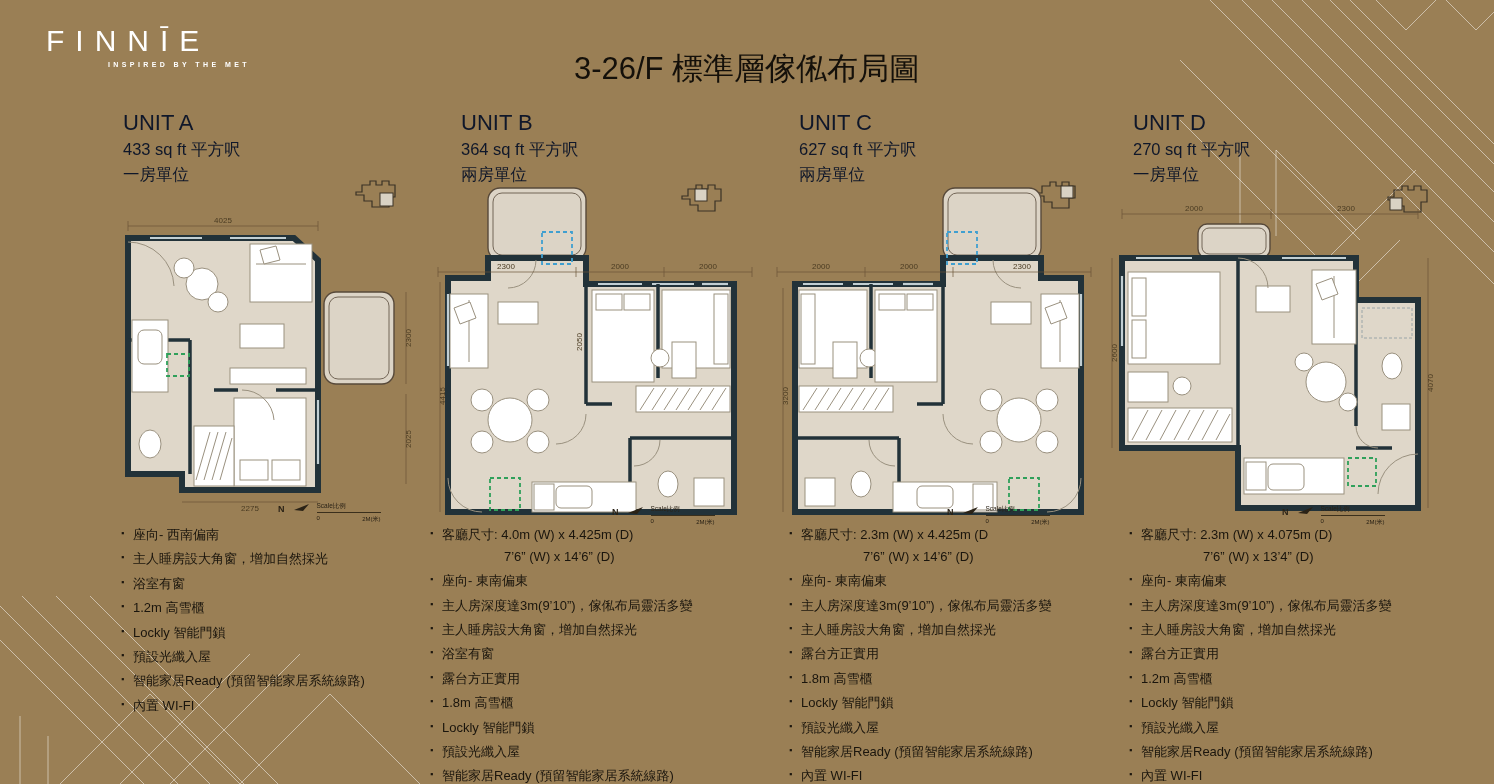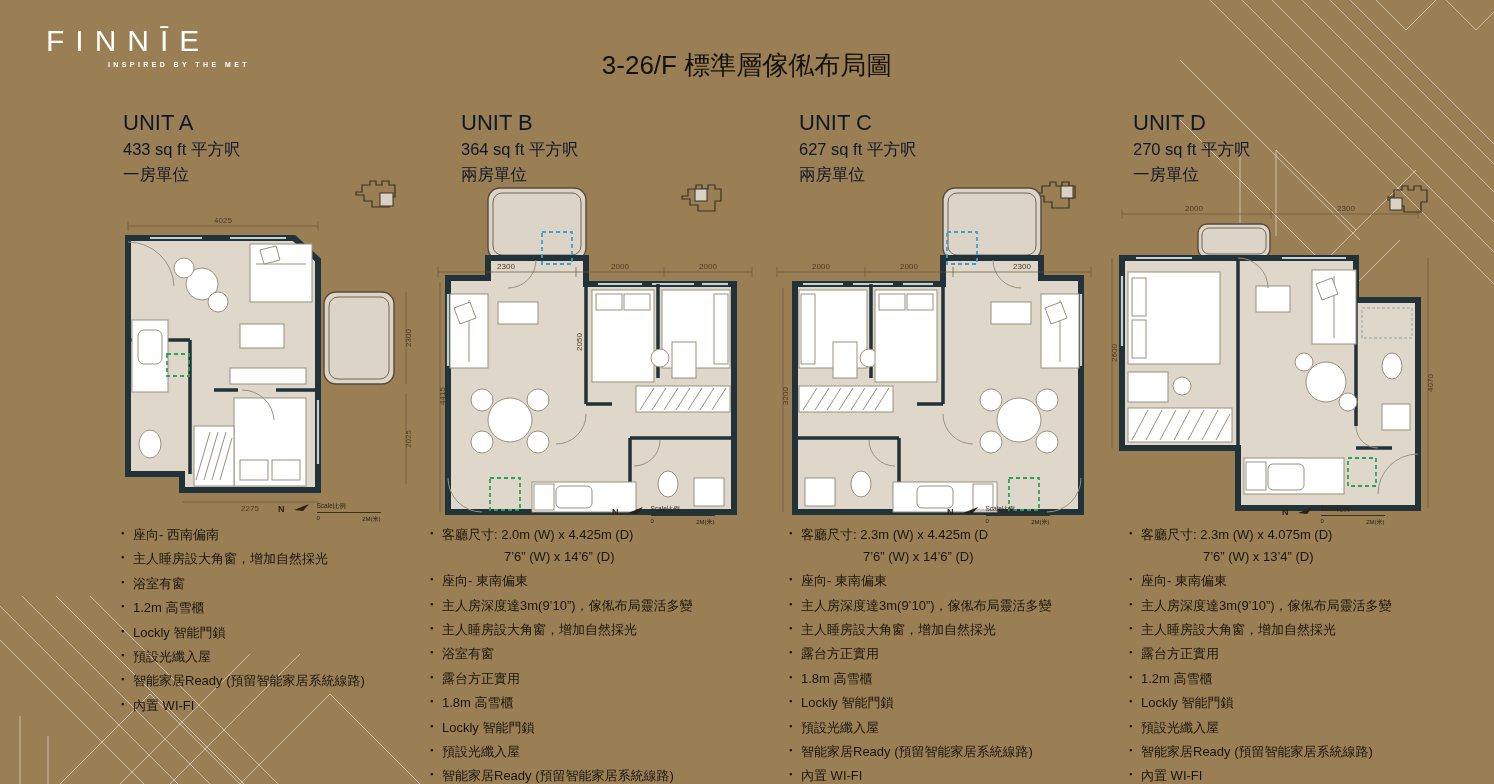--- a/index.html
+++ b/index.html
@@ -5,21 +5,21 @@
   html,body{margin:0;padding:0;}
   body{
     width:1494px;height:784px;position:relative;overflow:hidden;
     background:#9A7F55;
     font-family:"Liberation Sans","DejaVu Sans",sans-serif;
     color:#1E1910;
   }
   .logo{position:absolute;left:46px;top:24px;color:#ffffff;}
   .logo-name{font-size:30px;letter-spacing:11px;font-weight:400;}
   .logo-tagline{font-size:7px;letter-spacing:3.4px;margin-top:3px;margin-left:62px;font-weight:700;}
-  .title{position:absolute;top:48px;left:0;width:100%;text-align:center;font-size:26px;color:#14100A;}
+  .title{position:absolute;top:48px;left:0;width:100%;text-align:center;font-size:31px;color:#14100A;}
   .col{position:absolute;top:110px;width:322px;color:#0f172a;}
   .unit-name{font-size:22px;}
   .unit-area,.unit-type{font-size:16.5px;margin-top:3px;}
   .features{position:absolute;top:527px;width:305px;list-style:none;margin:0;padding:0;
     font-size:13px;color:#1A150D;}
   .features li{position:relative;margin-bottom:7.5px;padding-left:12px;line-height:1.3;}
   .features li::before{content:"▪";position:absolute;left:0;top:1px;font-size:9px;}
   .feat-sub{padding-left:62px;margin-top:5px;}
   .plan{position:absolute;}
   .compass{position:absolute;display:flex;gap:7px;align-items:flex-start;font-size:6.5px;color:#2A2216;}
@@ -430,21 +430,21 @@
     <li><span class="feat-main">座向- 西南偏南</span></li>
     <li><span class="feat-main">主人睡房設大角窗，增加自然採光</span></li>
     <li><span class="feat-main">浴室有窗</span></li>
     <li><span class="feat-main">1.2m 高雪櫃</span></li>
     <li><span class="feat-main">Lockly 智能門鎖</span></li>
     <li><span class="feat-main">預設光纖入屋</span></li>
     <li><span class="feat-main">智能家居Ready (預留智能家居系統線路)</span></li>
     <li><span class="feat-main">內置 WI-FI</span></li>
   </ul>
 <ul class="features" style="left:430px">
-    <li><span class="feat-main">客廳尺寸: 2.0m (W) x 4.425m (D)</span><div class="feat-sub">7’6” (W) x 14’6” (D)</div></li>
+    <li><span class="feat-main">客廳尺寸: 4.0m (W) x 4.425m (D)</span><div class="feat-sub">7’6” (W) x 14’6” (D)</div></li>
     <li><span class="feat-main">座向- 東南偏東</span></li>
     <li><span class="feat-main">主人房深度達3m(9’10”)，傢俬布局靈活多變</span></li>
     <li><span class="feat-main">主人睡房設大角窗，增加自然採光</span></li>
     <li><span class="feat-main">浴室有窗</span></li>
     <li><span class="feat-main">露台方正實用</span></li>
     <li><span class="feat-main">1.8m 高雪櫃</span></li>
     <li><span class="feat-main">Lockly 智能門鎖</span></li>
     <li><span class="feat-main">預設光纖入屋</span></li>
     <li><span class="feat-main">智能家居Ready (預留智能家居系統線路)</span></li>
   </ul>

